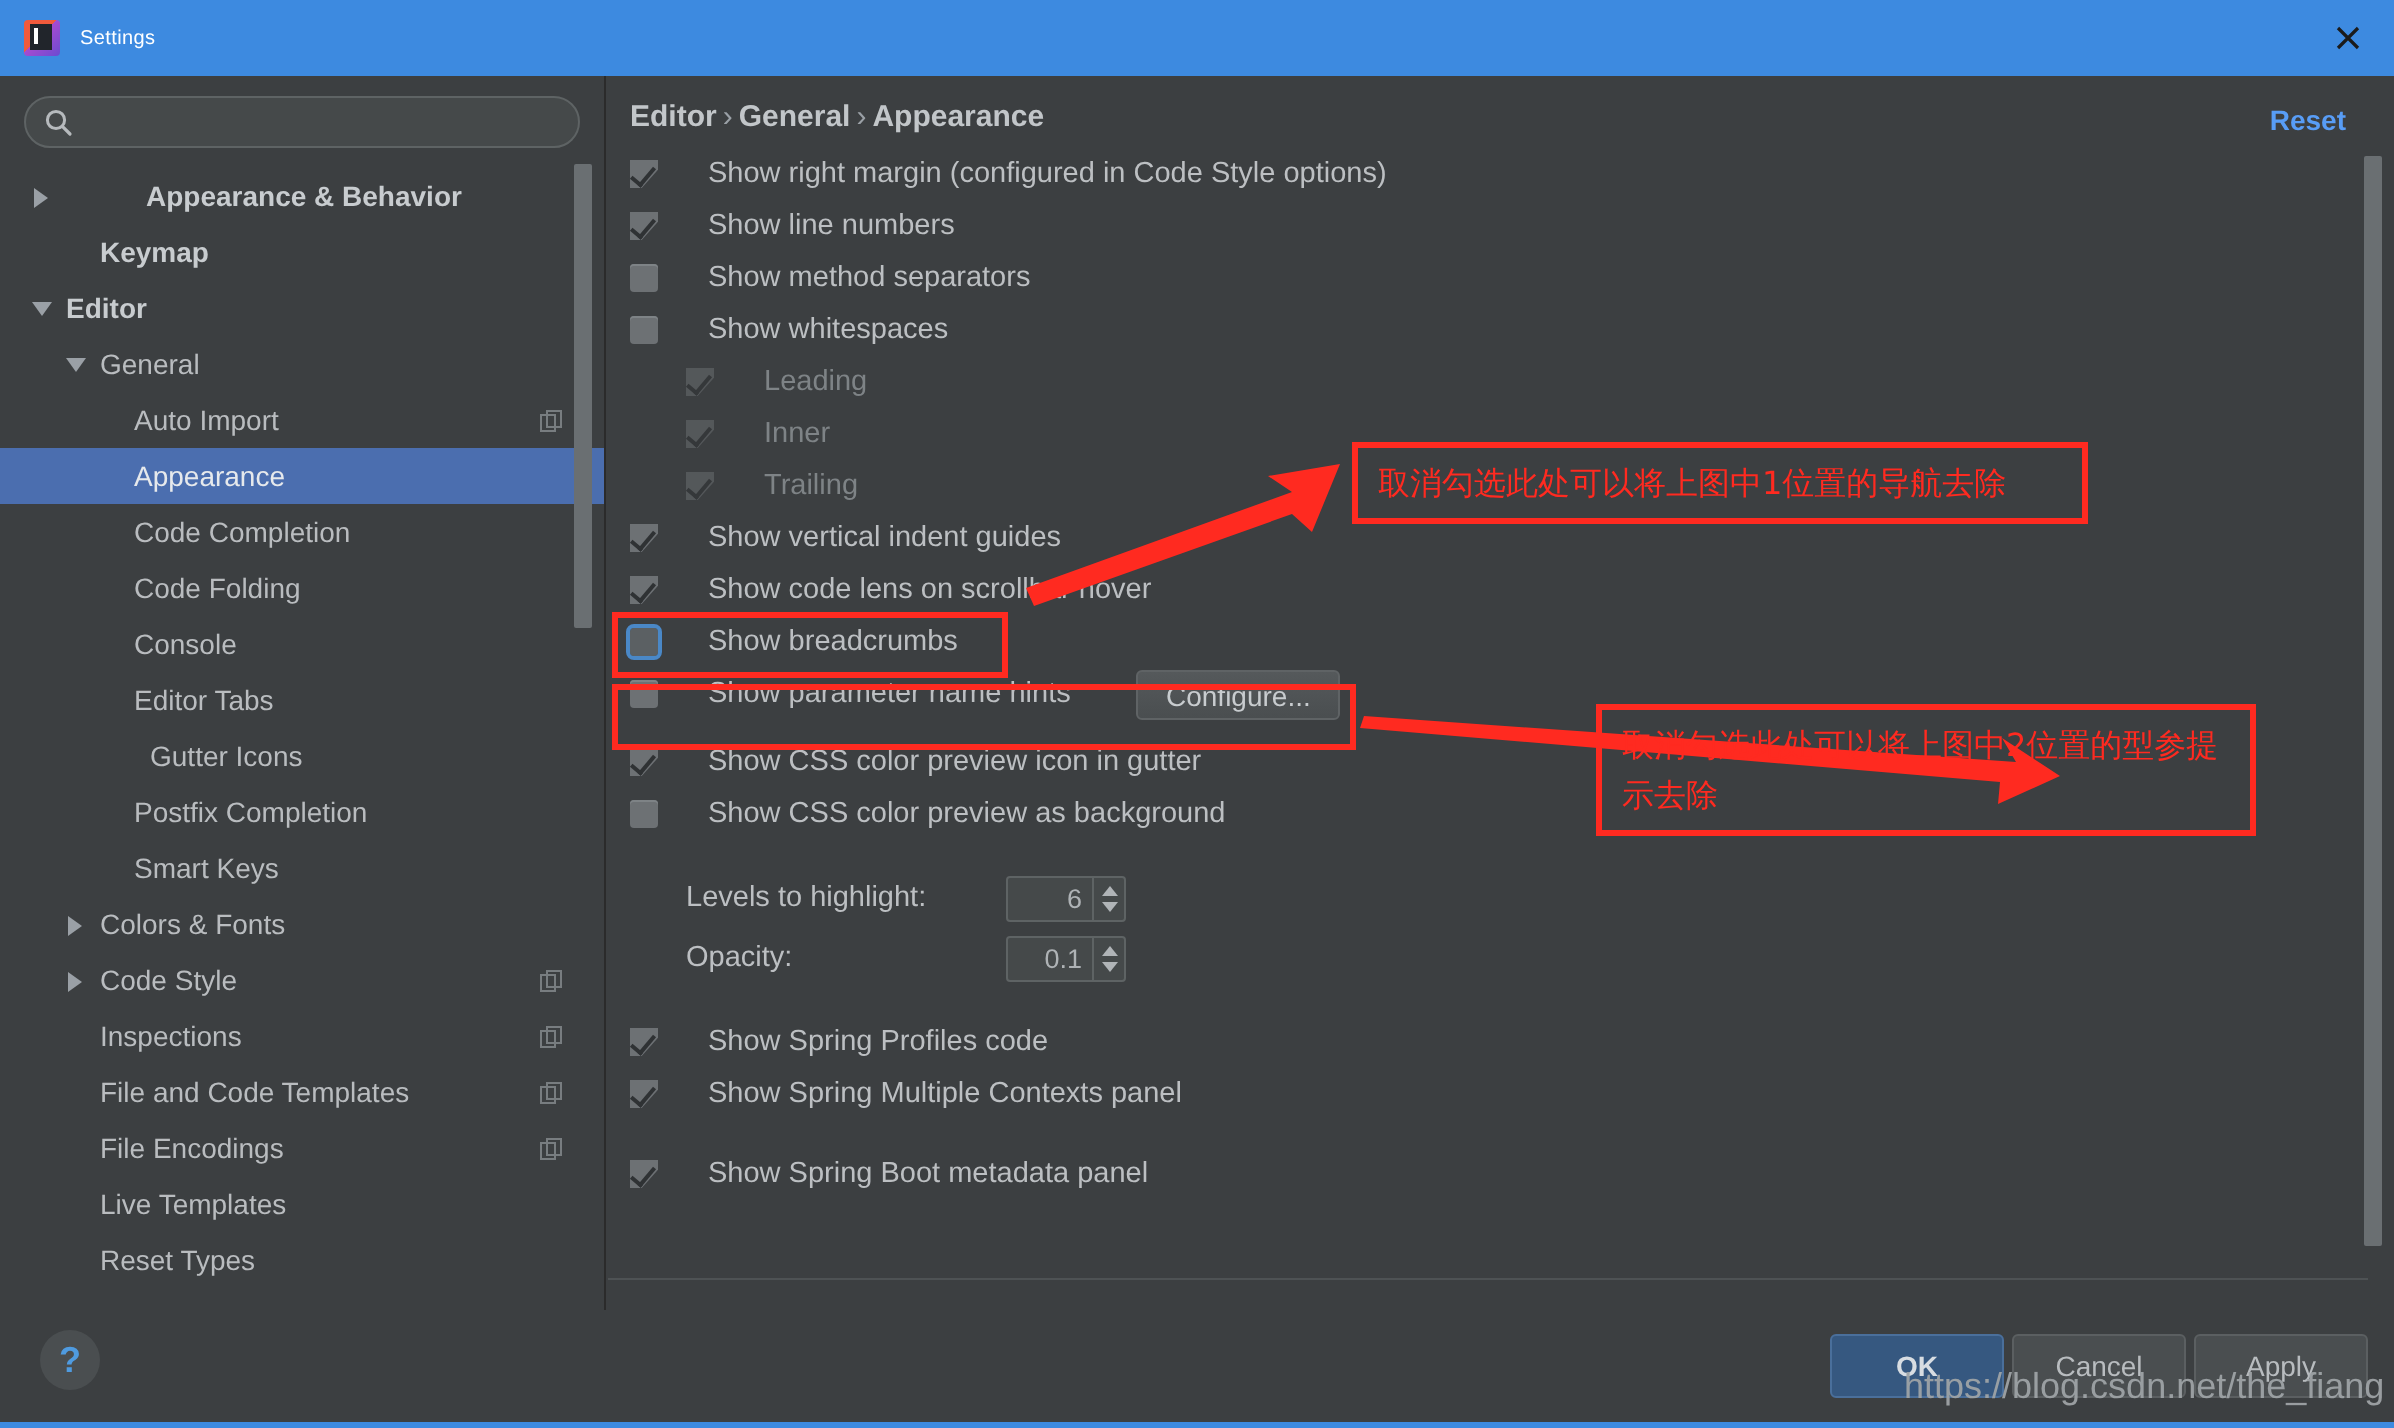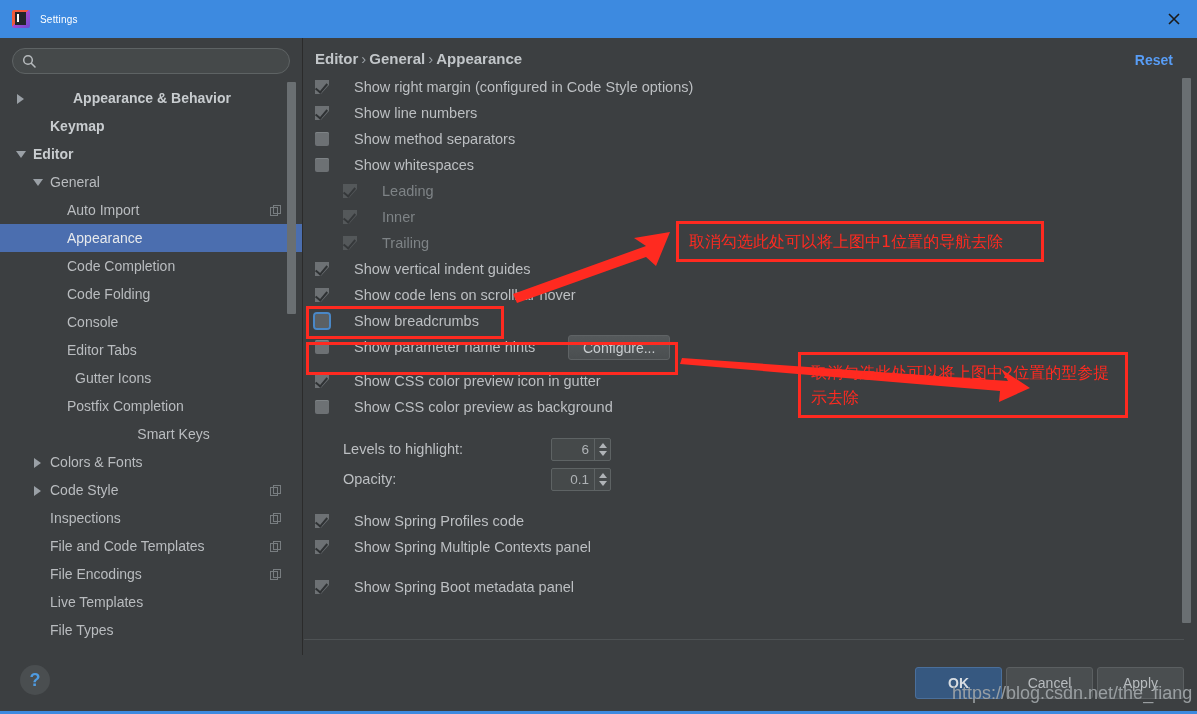--- a/index.html
+++ b/index.html
@@ -160,21 +160,21 @@
     position: absolute; left: 253px; top: 1px;
     height: 25px; padding: 0 14px;
     display: flex; align-items: center; justify-content: center;
     background: linear-gradient(180deg, #55595b 0%, #4a4e50 100%);
     border: 1px solid #5f6365; border-radius: 3px;
     color: #c8cccf; font-size: 14px; cursor: pointer;
   }
 
   .spin-row {
     display: flex; align-items: center; height: 30px;
-    padding-left: 28px; color: #bcbfc2; font-size: 14.5px; gap: 48px;
+    padding-left: 28px; color: #bcbfc2; font-size: 14.5px;
   }
   .spin-label { width: 160px; }
   .spinner {
     display: flex; width: 60px; height: 23px;
     background: #45494a; border: 1px solid #5e6364; border-radius: 2px;
   }
   .spin-val {
     flex: 1; display: flex; align-items: center; justify-content: flex-end;
     padding-right: 5px; color: #aeb2b5; font-size: 13.5px;
   }
@@ -329,21 +329,21 @@
           <span>Editor Tabs</span>
         </div>
         <div class="tree-row" style="padding-left: 58px;">
           <span class="arrow none"></span>
           <span>Gutter Icons</span>
         </div>
         <div class="tree-row" style="padding-left: 50px;">
           <span class="arrow none"></span>
           <span>Postfix Completion</span>
         </div>
-        <div class="tree-row" style="padding-left: 50px; justify-content: center;">
+        <div class="tree-row" style="padding-left: 50px;">
           <span class="arrow none"></span>
           <span>Smart Keys</span>
         </div>
         <div class="tree-row" style="padding-left: 33px;">
           <span class="arrow right"></span>
           <span>Colors &amp; Fonts</span>
         </div>
         <div class="tree-row" style="padding-left: 33px;">
           <span class="arrow right"></span>
           <span>Code Style</span>
@@ -375,21 +375,21 @@
               <rect x="0.5" y="2.5" width="7" height="8" stroke="#8d9295" fill="none"></rect>
               <rect x="3.5" y="0.5" width="7" height="8" stroke="#8d9295" fill="none"></rect>
             </svg></span>
         </div>
         <div class="tree-row" style="padding-left: 33px;">
           <span class="arrow none"></span>
           <span>Live Templates</span>
         </div>
         <div class="tree-row" style="padding-left: 33px;">
           <span class="arrow none"></span>
-          <span>File Types</span>
+          <span>Reset Types</span>
         </div>
       </div>
     <div class="side-scroll"></div>
   </div>
 
   <div class="content">
     <div class="breadcrumb">
       <span>Editor</span><span class="sep">›</span><span>General</span><span class="sep">›</span><span>Appearance</span>
     </div>
     <div class="reset-link">Reset</div>

